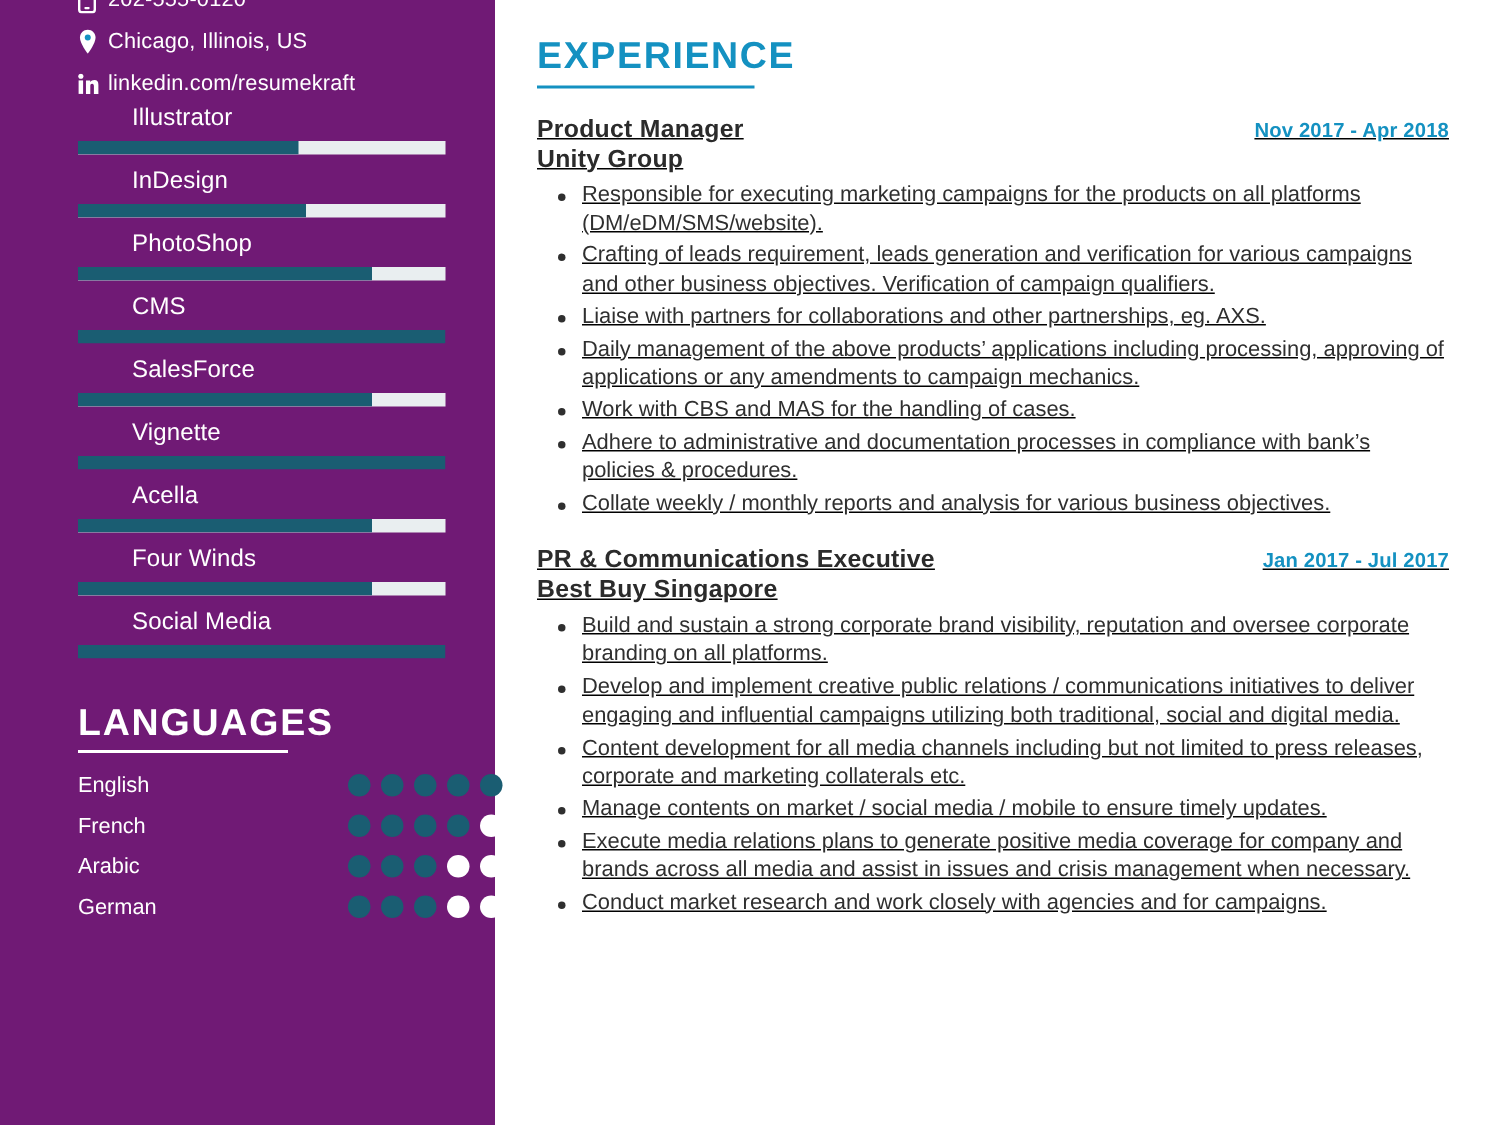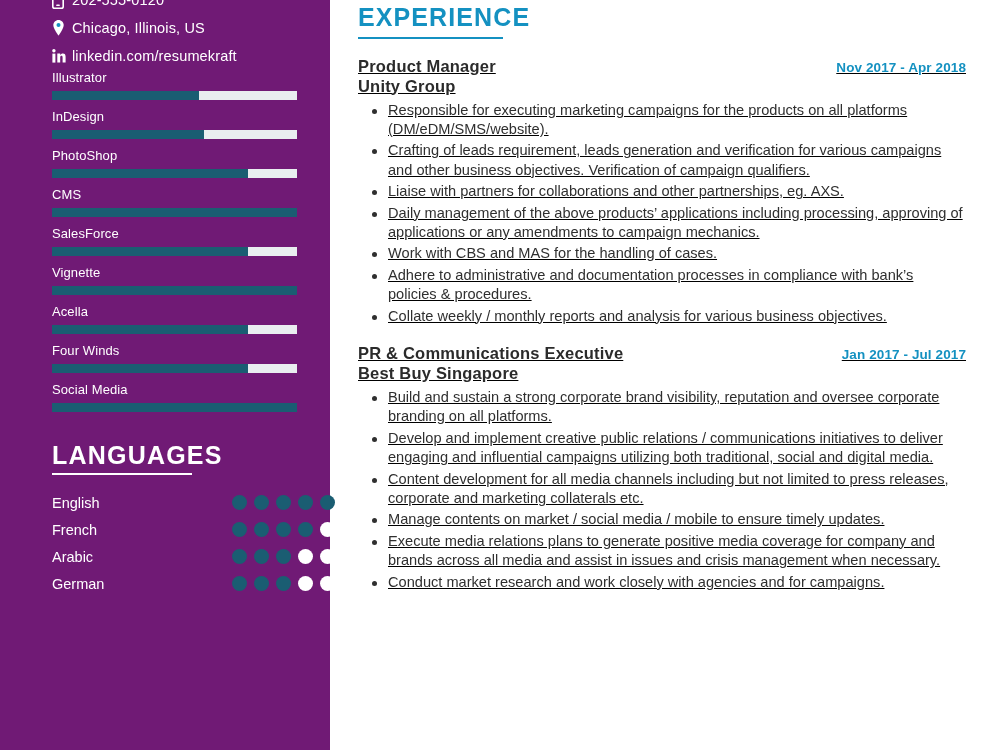--- a/index.html
+++ b/index.html
@@ -72,40 +72,40 @@
     width: 78px;
     height: 2px;
     background: #ffffff;
     margin-top: 5px;
     margin-bottom: 14px;
   }
   .side-rule.lang { width: 140px; }
 
   .skill { margin-bottom: 9px; }
   .skill-name {
-    font-size: 13px;
+    font-size: 16px;
     color: #ffffff;
     margin-bottom: 6px;
     letter-spacing: .1px;
+    margin-left: 36px;
   }
   .bar-track {
     height: 9px;
     width: 245px;
     background: #e9eef0;
     position: relative;
     overflow: hidden;
   }
   .bar-fill {
     height: 9px;
     background: #1a5d72;
   }
 
   .lang-row {
     display: flex;
-    align-items: center;
     height: 27px;
     gap: 40px;
   }
   .lang-name {
     font-size: 14.5px;
     color: #ffffff;
     width: 140px;
     flex: 0 0 140px;
   }
   .dots { display: flex; gap: 7px; }
@@ -113,21 +113,21 @@
     width: 15px;
     height: 15px;
     border-radius: 50%;
     background: #1a5d72;
   }
   .dot.off { background: #ffffff; }
 
   
   .main {
     flex: 1 1 auto;
-    padding: 4px 34px 0 28px;
+    padding: 24px 34px 0 28px;
     background: #ffffff;
     min-width: 0;
   }
   .main-heading {
     font-size: 25px;
     font-weight: bold;
     color: #1491c1;
     letter-spacing: 1.1px;
     margin: 0;
     line-height: 1.1;

